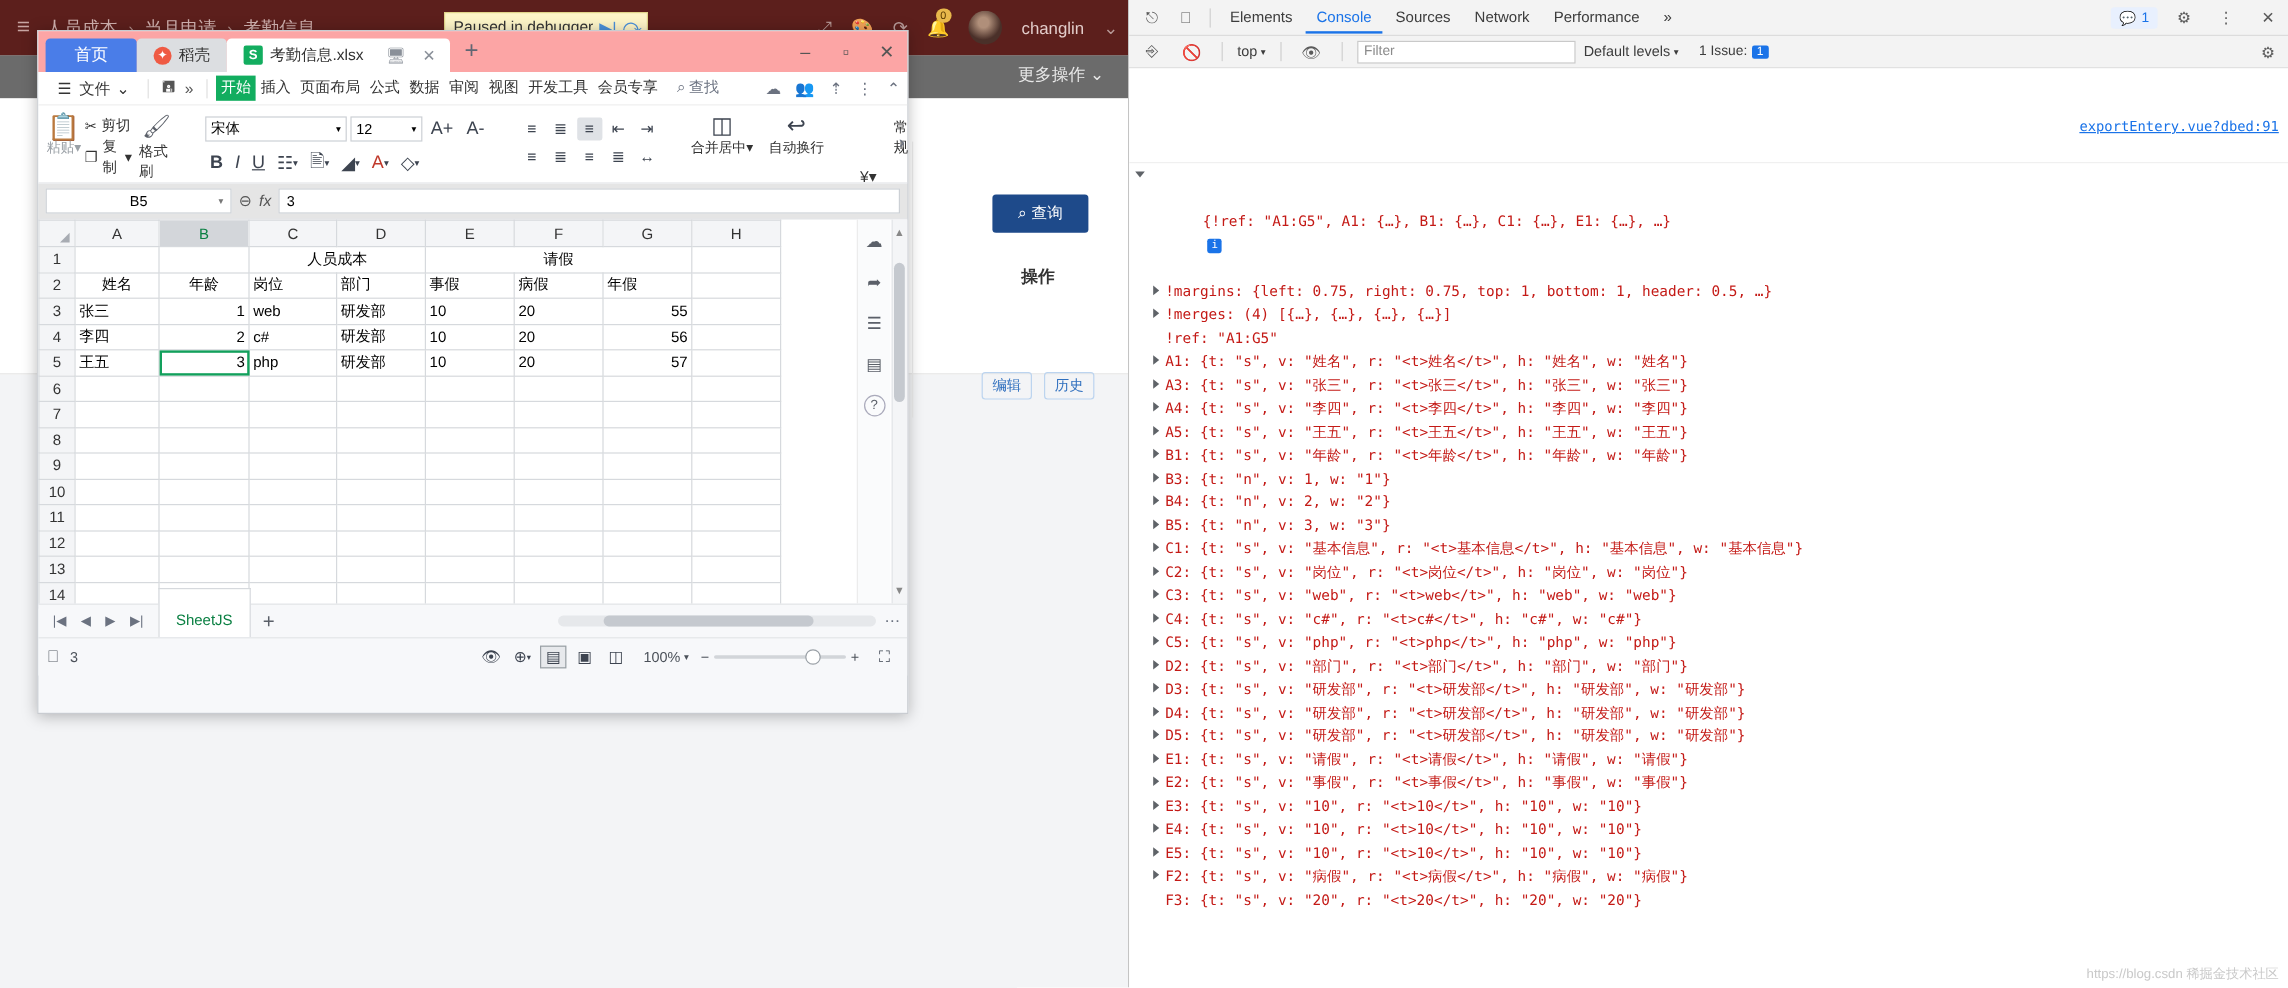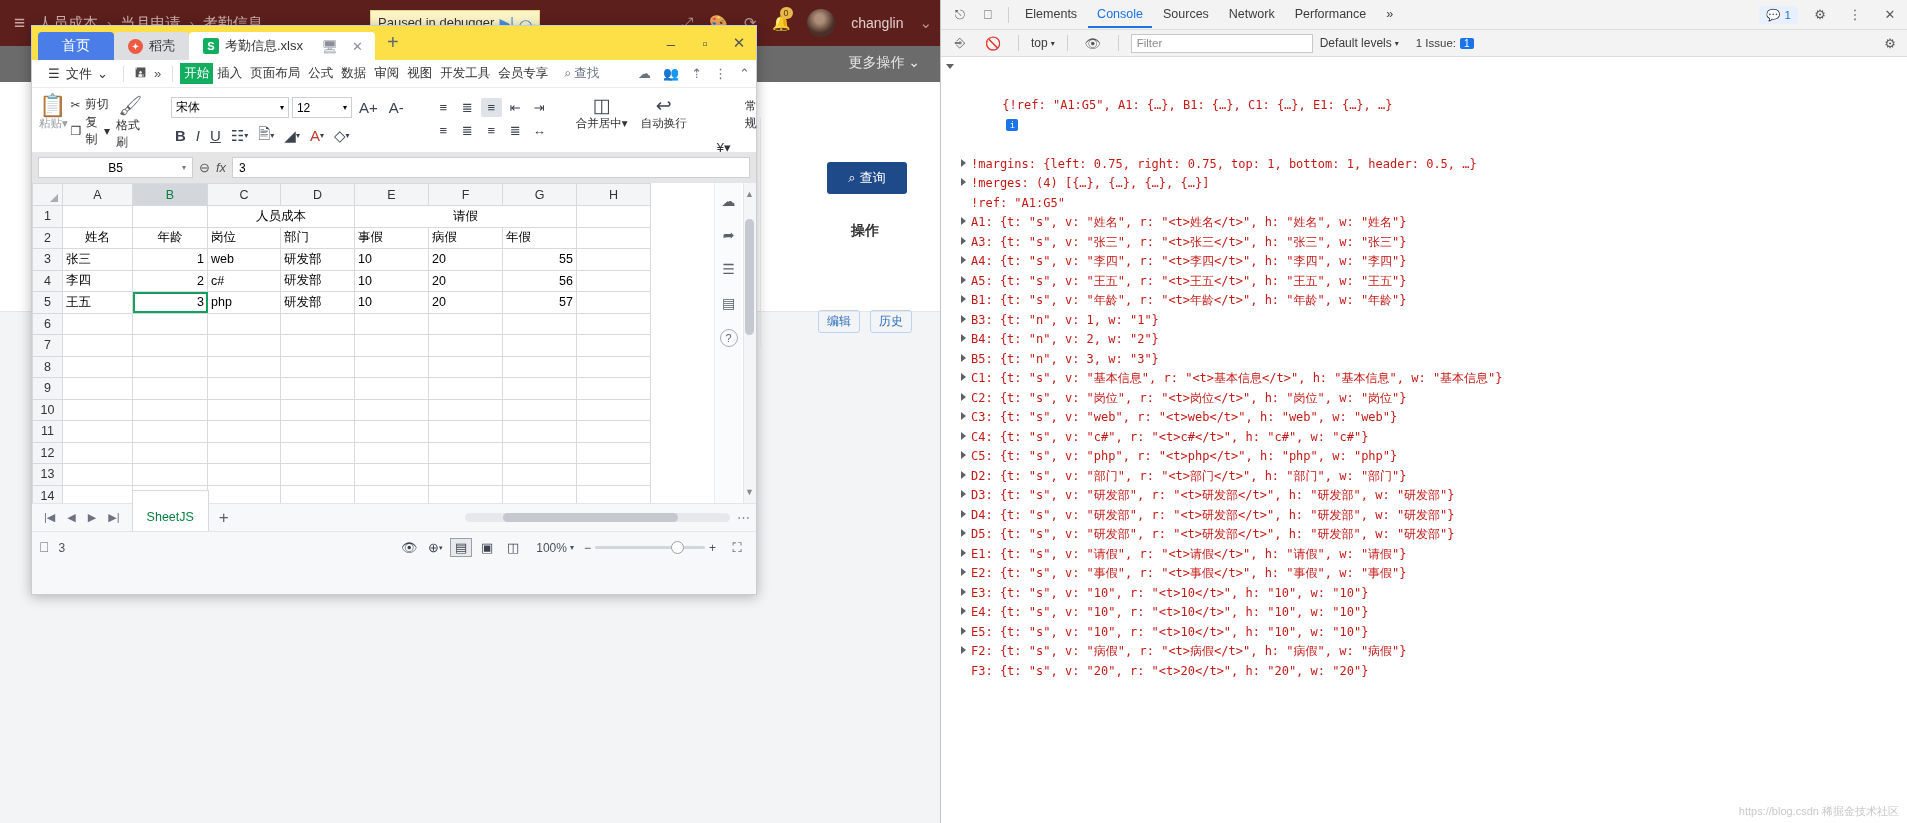--- a/index.html
+++ b/index.html
@@ -41,21 +41,21 @@
   .act-links span { font-size:12px; color:#2f6fbe; border:1px solid #bcd4ef; border-radius:3px; padding:2px 8px; }
   .grid-divider { position:absolute; left:760px; top:36px; width:1px; height:230px; background:#ededed;}
   .tiny-txt { position:absolute; left:740px; top:155px; font-size:13px; color:#444; }
   .guest-login { position:absolute; left:572px; top:38px; height:27px; background:#f0a92c; border-radius:14px;
     display:flex; align-items:center; padding:0 4px 0 11px; gap:6px; color:#fff; font-size:13px; }
   .guest-login .gav { width:19px; height:19px; border-radius:50%; background:#5a3f14; }
 
   
   #wps { position:absolute; left:31px; top:25px; width:726px; height:570px; background:#f7f8fa;
     border:1px solid #c9ccd1; box-shadow:0 2px 12px rgba(0,0,0,.28); }
-  .wtabs { height:34px; background:#fde047; display:flex; align-items:flex-end; padding-left:6px; position:relative;}
+  .wtabs { height:34px; background:#fca5a5; display:flex; align-items:flex-end; padding-left:6px; position:relative;}
   .wtab { height:28px; display:flex; align-items:center; gap:6px; padding:0 14px; font-size:13px;
     border-radius:4px 4px 0 0; color:#333; }
   .wtab.home { background:#4a7de8; color:#fff; font-size:14px; padding:0 24px; }
   .wtab.dk { background:#dcdee1; }
   .dk-ic { width:15px; height:15px; border-radius:50%; background:#ef5a43; color:#fff; font-size:10px;
     display:flex; align-items:center; justify-content:center; }
   .wtab.file { background:#fff; padding-right:8px; min-width:186px; }
   .x-ic { width:16px; height:16px; background:#12ad5f; color:#fff; font-size:11px; border-radius:2px;
     display:flex; align-items:center; justify-content:center; font-weight:bold;}
   .tab-rt { margin-left:auto; display:flex; gap:14px; color:#8a9099; font-size:13px; padding-right:4px;}
@@ -669,20 +669,24 @@
     <span class="issue-chip" style="margin-left:10px">
       <span>1 Issue:</span>
       <span class="issue-sq">1</span>
     </span>
     <span class="dt-rt">
       <span class="dt-ic">⚙</span>
     </span>
   </div>
 
   <div class="console">
+    <div class="cline row1">
+      <span></span>
+      <span class="lnk">exportEntery.vue?dbed:91</span>
+    </div>
     <div class="cline">
       <span class="tri dn"></span>
       <span class="k-str">{!ref: "A1:G5", A1: {…}, B1: {…}, C1: {…}, E1: {…}, …}</span>
       <span class="i-badge">i</span>
     </div>
     <div class="cline indent1"><span class="tri" style="left:20px"></span><span class="k-str">!margins: {left: 0.75, right: 0.75, top: 1, bottom: 1, header: 0.5, …}</span></div>
     <div class="cline indent1"><span class="tri" style="left:20px"></span><span class="k-str">!merges: (4) [{…}, {…}, {…}, {…}]</span></div>
     <div class="cline indent1"><span class="k-str">!ref: "A1:G5"</span></div>
     <div class="cline indent1"><span class="tri" style="left:20px"></span><span class="k-str">A1: {t: "s", v: "姓名", r: "&lt;t&gt;姓名&lt;/t&gt;", h: "姓名", w: "姓名"}</span></div>
     <div class="cline indent1"><span class="tri" style="left:20px"></span><span class="k-str">A3: {t: "s", v: "张三", r: "&lt;t&gt;张三&lt;/t&gt;", h: "张三", w: "张三"}</span></div>

